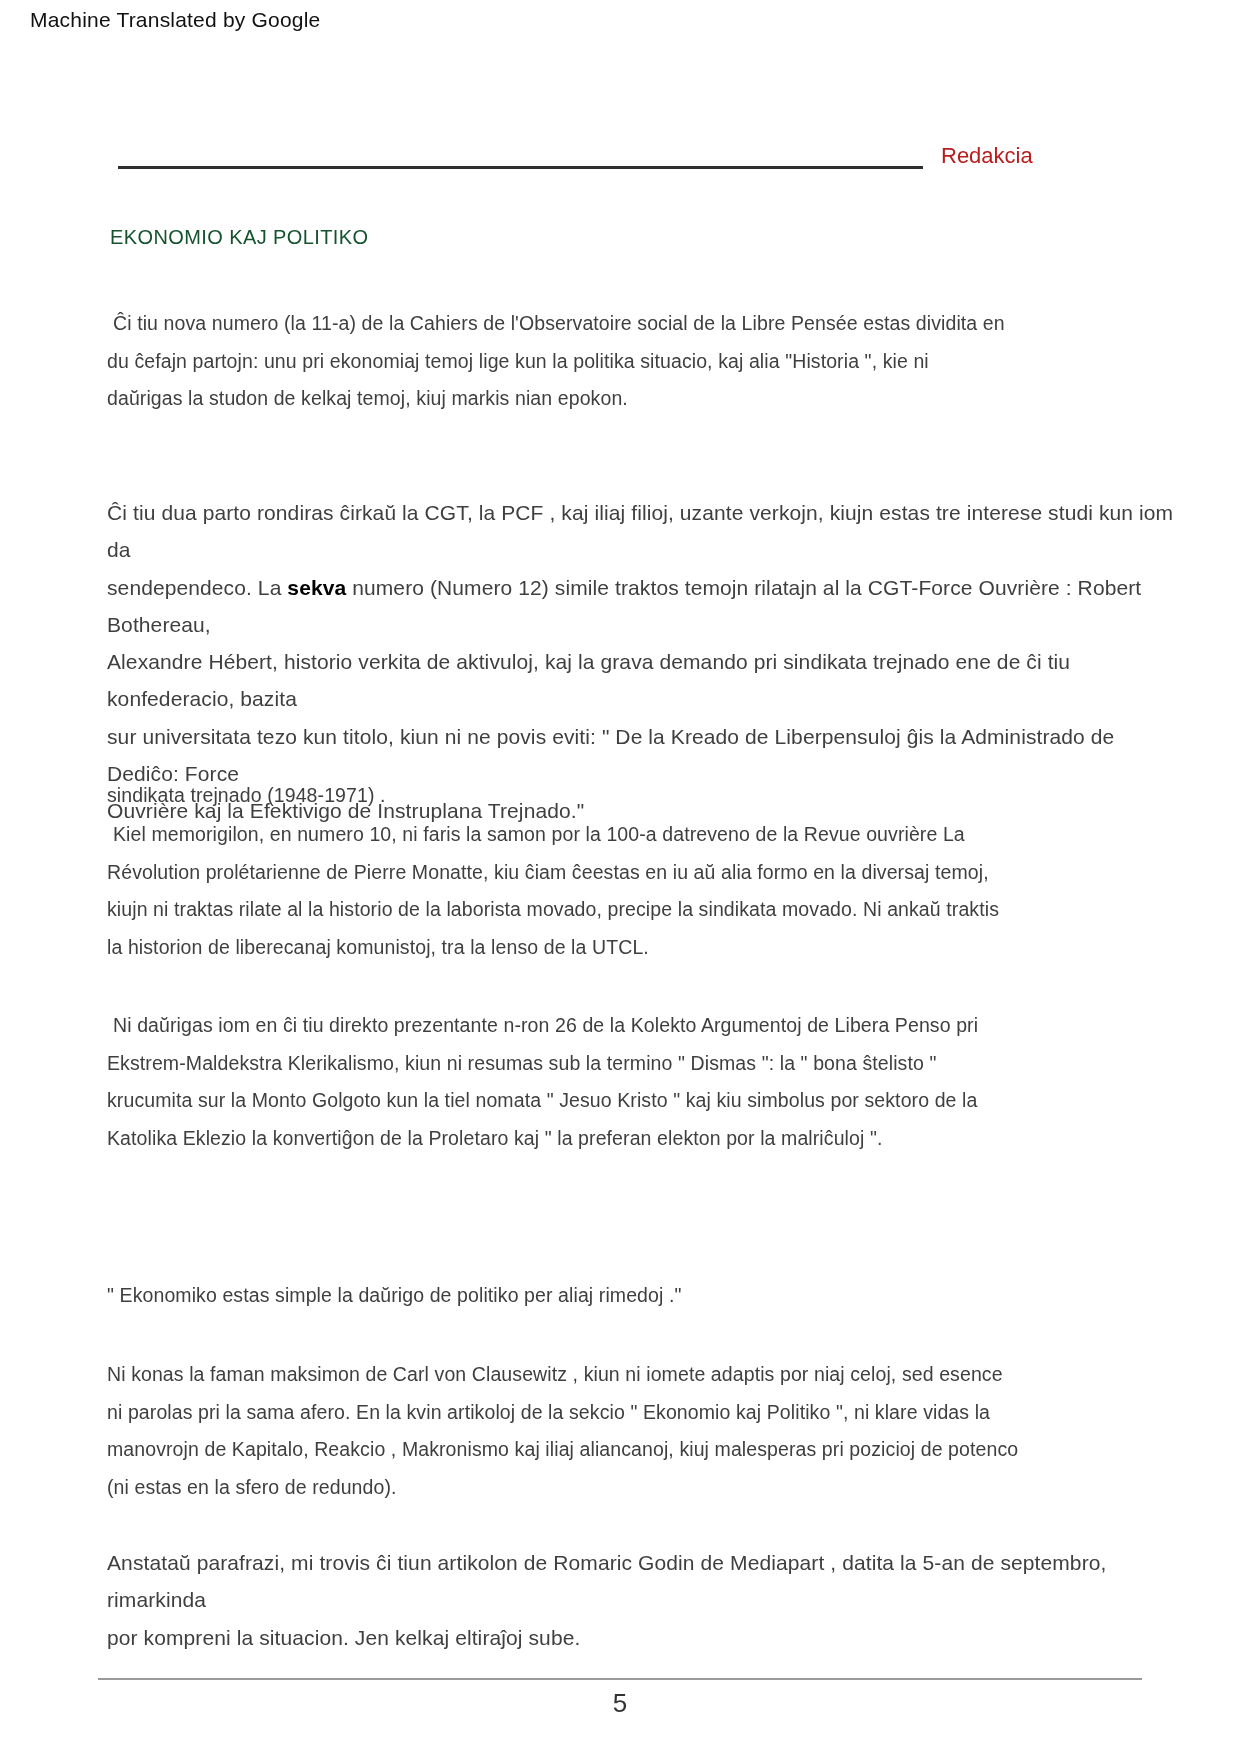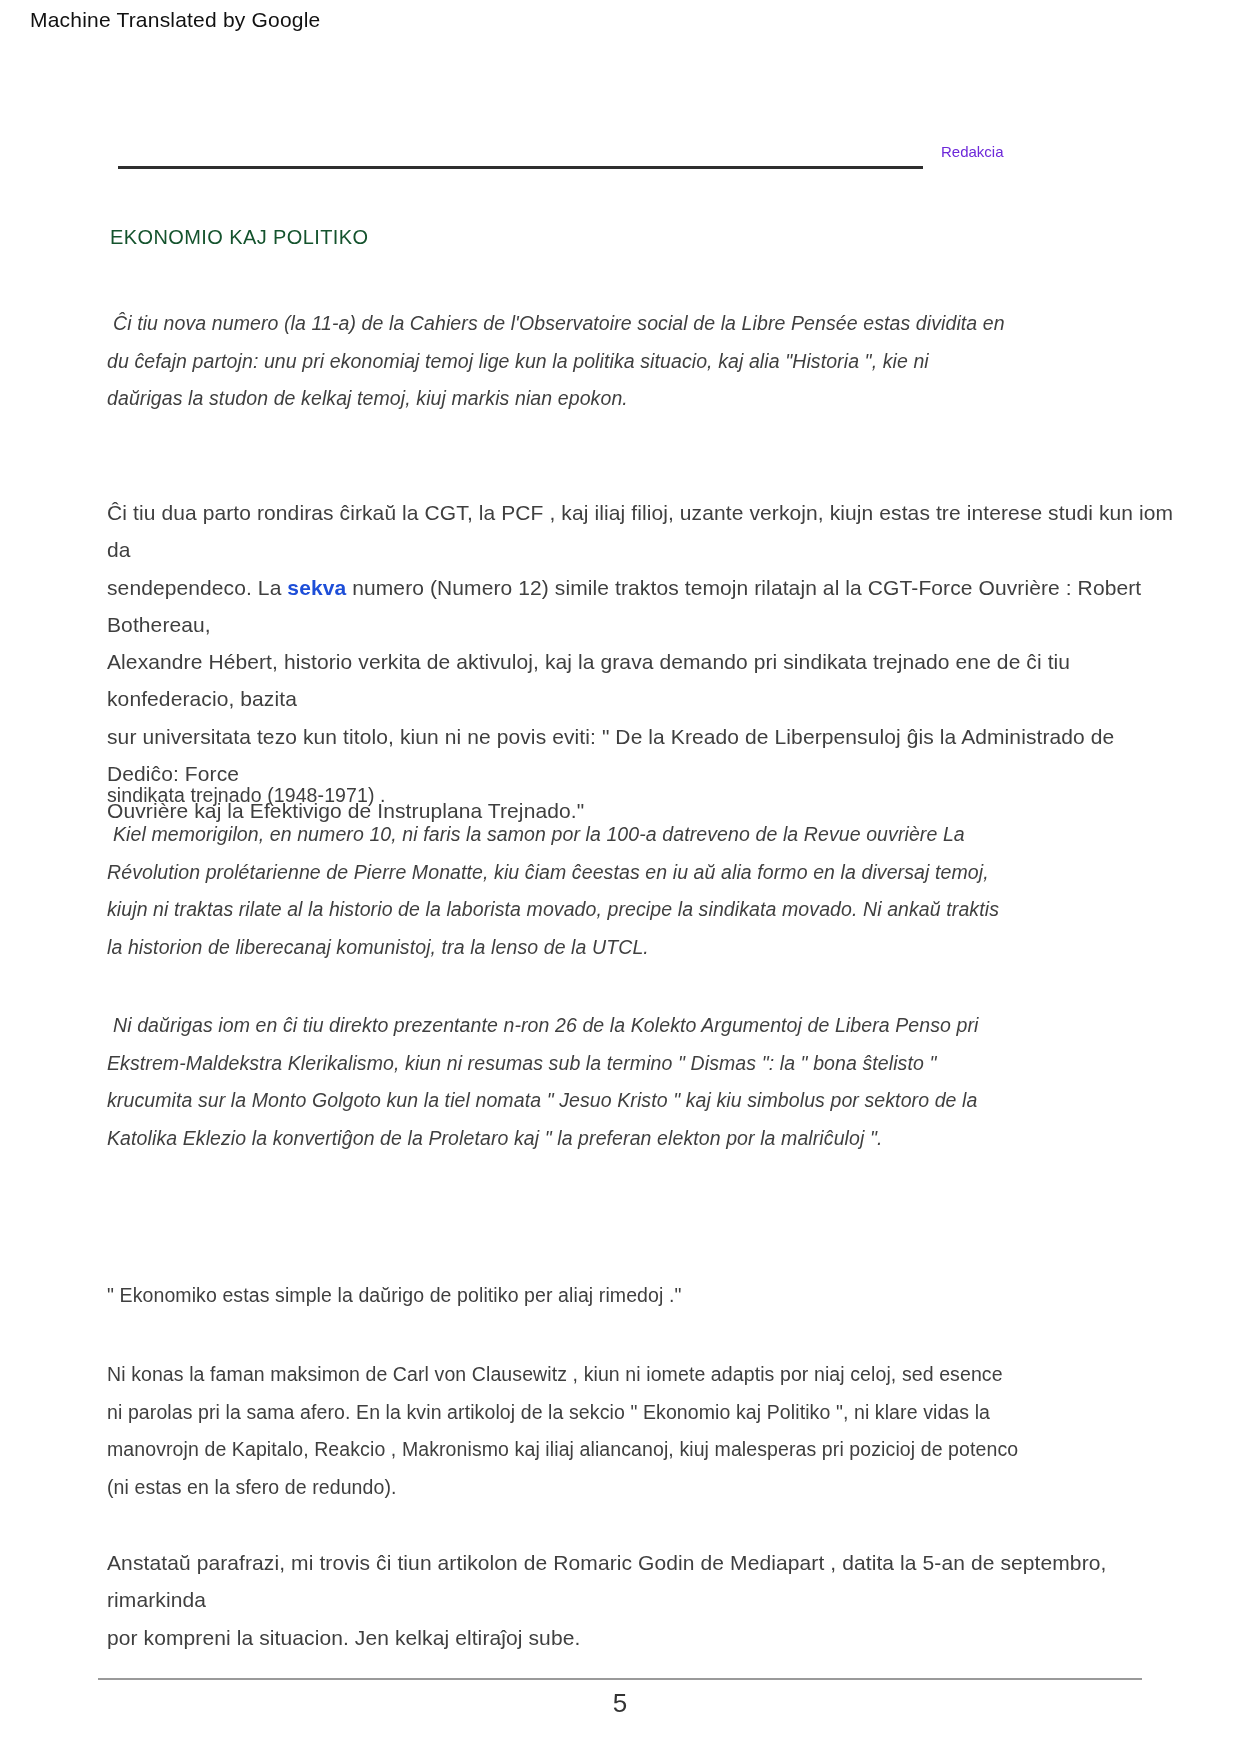--- a/index.html
+++ b/index.html
@@ -29,22 +29,22 @@
   .header-rule {
     left: 118px;
     top: 166px;
     width: 805px;
     height: 3px;
     background: #2e2e2e;
   }
   .header-label {
     left: 941px;
     top: 143px;
-    font-size: 15px;
-    color: #6d28d9;
+    font-size: 22px;
+    color: #b91c1c;
   }
 
   .section-heading {
     left: 110px;
     top: 226px;
     font-size: 20px;
     letter-spacing: 0.4px;
     color: #14532d;
   }
 
@@ -57,32 +57,32 @@
   .main-size {
     font-size: 19.5px;
     line-height: 37.5px;
     letter-spacing: 0.1px;
   }
   .small-size {
     font-size: 21px;
     line-height: 37.3px;
     letter-spacing: 0.1px;
   }
-  .indent-first { text-indent: 6px; font-style: italic; }
+  .indent-first { text-indent: 6px; }
 
   .p-intro        { top: 305px; }
   .p-second-part  { top: 494px; }
   .p-training     { top: 777px; }
   .p-reminder     { top: 816px; }
   .p-dismas       { top: 1007px; }
   .p-quote        { top: 1277px; }
   .p-clausewitz   { top: 1356px; }
   .p-mediapart    { top: 1544px; }
 
-  .emph-word { font-weight: 700; color: #1d4ed8; }
+  .emph-word { font-weight: 700; color: #000000; }
 
   .footer-rule {
     left: 98px;
     top: 1678px;
     width: 1044px;
     height: 2px;
     background: #9a9a9a;
   }
   .page-number {
     left: 0;

